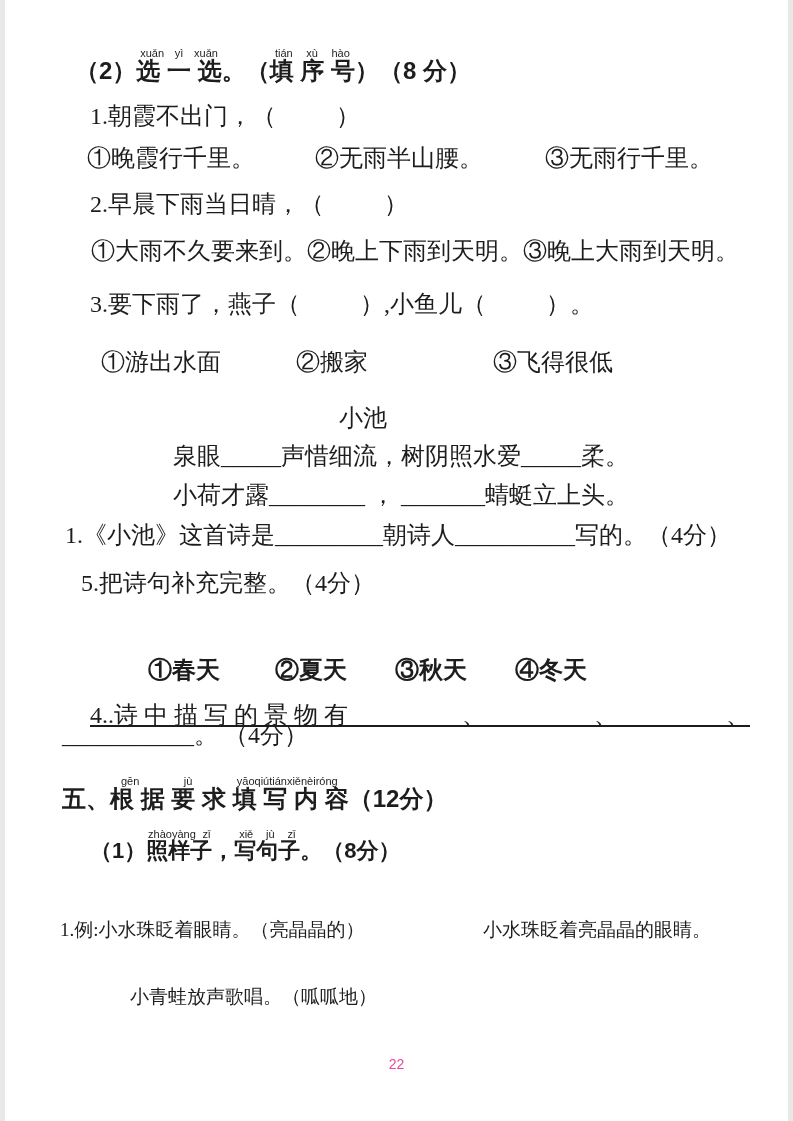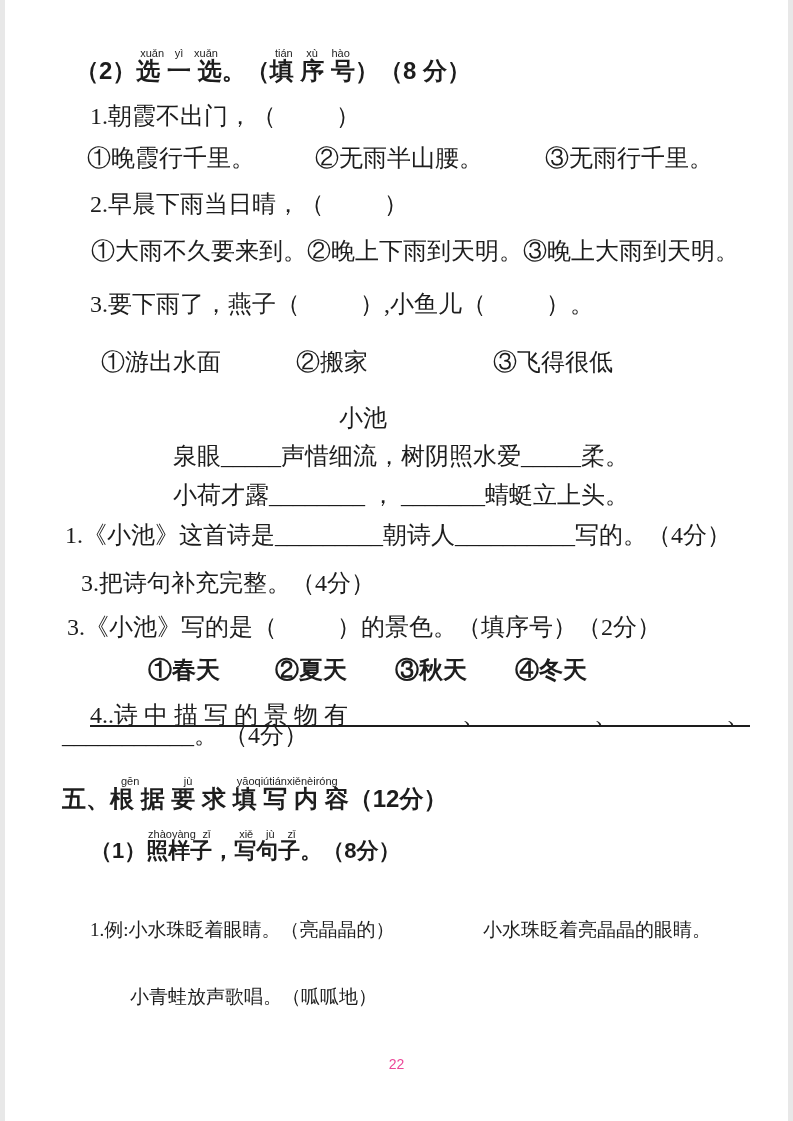--- a/index.html
+++ b/index.html
@@ -62,42 +62,41 @@
     <span class="opt w195">①游出水面</span><span class="opt w197">②搬家</span><span class="opt">③飞得很低</span>
   </div>
 
 
   <div class="row body-text" style="left:334px; top:403px;">小池</div>
 
   <div class="row body-text" style="left:168px; top:480px;">小荷才露________ ， _______蜻蜓立上头。</div>
   <div class="row body-text" style="left:168px; top:441px;">泉眼_____声惜细流，树阴照水爱_____柔。</div>
 
   <div class="row body-text" style="left:60px; top:520px;">1.《小池》这首诗是_________朝诗人__________写的。（4分）</div>
-  <div class="row body-text" style="left:76px; top:568px;">3.把诗句补充完整。（4分）</div>
-  <div class="row body-text" style="left:62px; top:612px;">3.《小池》写的是（&nbsp;&nbsp;&nbsp;&nbsp;&nbsp;&nbsp;&nbsp;&nbsp;&nbsp;&nbsp;）的景色。（填序号）（2分）</div>
+  <div class="row body-text" style="left:76px; top:568px;">5.把诗句补充完整。（4分）</div>
 
   <div class="row body-text" style="left:143px; top:655px;font-weight:bold;">
     <span class="opt w127">①春天</span><span class="opt w120">②夏天</span><span class="opt w120">③秋天</span><span class="opt">④冬天</span>
   </div>
 
   <div class="row body-text" style="left:85px; top:700px;text-decoration:underline;">4..诗 中 描 写 的 景 物 有 _________、_________、_________、</div>
   <div class="row body-text" style="left:57px; top:720px;">
     <span>___________</span><span>。 （4分）</span>
   </div>
 
   <div class="row heading" style="left:57px; top:776px;">
     <span>五、</span><ruby><span>根 据 要 求 填 写 内 容</span><rt>gēn jù yāoqiútiánxiěnèiróng</rt></ruby><span>（12分）</span>
   </div>
 
   <div class="row heading" style="left:85px; top:829px; font-size:22px;">
     <span>（1）</span><ruby><span>照样子</span><rt>zhàoyàng zǐ</rt></ruby><span>，</span><ruby><span>写句子</span><rt>xiě jù zǐ</rt></ruby><span>。（8分）</span>
   </div>
 
   <div class="row example-text" style="left:0; top:918px; width:793px;">
-    <span style="margin-left:85px;">1.例:小水珠眨着眼睛。（亮晶晶的）</span>
+    <span style="margin-left:55px;">1.例:小水珠眨着眼睛。（亮晶晶的）</span>
     <span class="right-col">小水珠眨着亮晶晶的眼睛。</span>
   </div>
 
   <div class="row example-text" style="left:0; top:985px; width:793px;">
     <span style="margin-left:125px;">小青蛙放声歌唱。（呱呱地）</span>
   </div>
 
   <div class="row page-number">22</div>
 
 </div>

